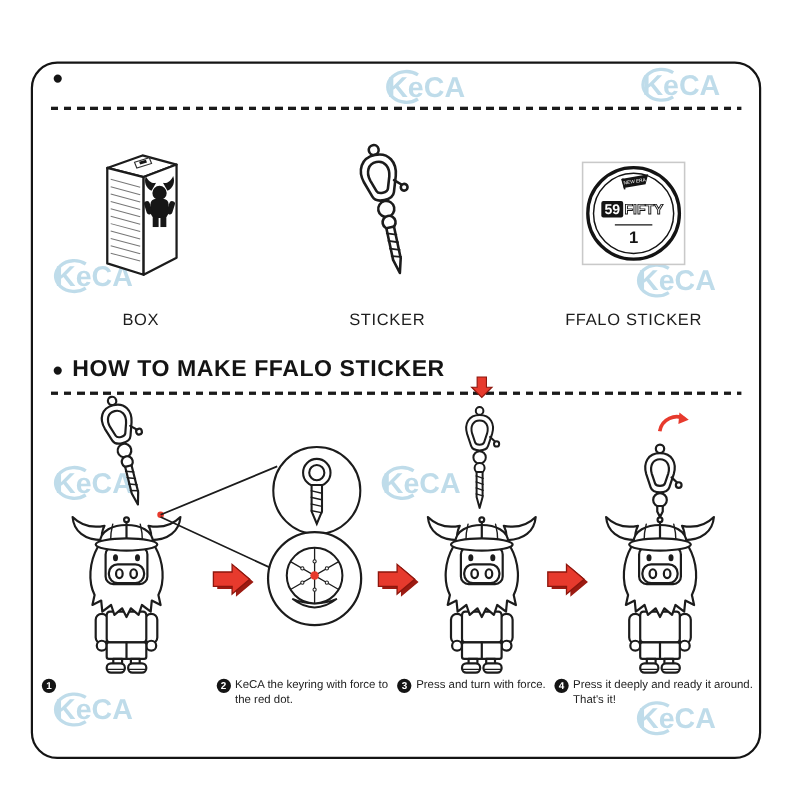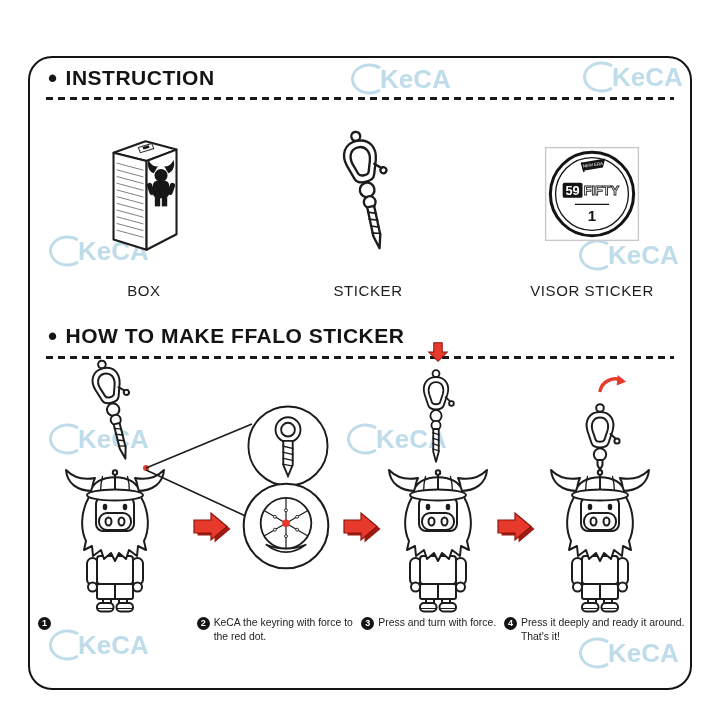--- a/index.html
+++ b/index.html
@@ -1,36 +1,36 @@
 <!DOCTYPE html>
 <html><head>
 <meta charset="utf-8">
 <style>
   html,body{margin:0;padding:0;background:#fff;}
   .page{position:relative;width:720px;height:720px;background:#fff;overflow:hidden;
         font-family:"Liberation Sans",sans-serif;color:#1c1c1c;}
   
   .wm{position:absolute;color:#b9d9e8;font-size:26px;font-weight:bold;letter-spacing:0px;opacity:.9;}
   .wm .ring{position:absolute;left:-10px;top:-3px;}
-  .wm span{position:relative;margin-left:28px;}
+  .wm span{position:relative;}
   
   .sheet-border{position:absolute;left:28px;top:56px;width:660px;height:630px;
     border:2.5px solid #141414;border-radius:24px;}
   
   .section-title{position:absolute;left:48px;display:flex;align-items:center;gap:8px;
     font-weight:bold;font-size:21px;letter-spacing:.5px;color:#141414;}
   .section-title .bullet{font-size:26px;line-height:10px;}
   .t1{top:66px;}
   .t2{top:324px;}
   .dash-line{position:absolute;left:46px;width:628px;height:2.5px;
     background:repeating-linear-gradient(90deg,#1a1a1a 0 7px,transparent 7px 12px);}
   .l1{top:97px;}
   .l2{top:356px;}
   
-  .items-row{position:absolute;left:52px;top:118px;width:632px;display:flex;gap:40px;}
+  .items-row{position:absolute;left:36px;top:118px;width:632px;display:flex;gap:40px;}
   .item{flex:1;display:flex;flex-direction:column;align-items:center;}
   .illus{height:152px;display:flex;align-items:center;justify-content:center;}
   .item-label{margin-top:12px;font-size:15px;letter-spacing:.6px;color:#1d1d1d;}
   .tilt{transform:rotate(-12deg);}
   
   .abs{position:absolute;}
   .red-dot{position:absolute;width:6px;height:6px;border-radius:50%;background:#e73a2d;}
   
   .captions{position:absolute;left:38px;top:616px;right:30px;display:flex;justify-content:space-between;}
   .caption{display:flex;align-items:flex-start;font-size:10.4px;line-height:1.35;color:#222;}
@@ -213,21 +213,20 @@
         <path d="M38 7 A17 14 0 1 0 38 29" fill="none" stroke="#b9d9e8" stroke-width="3"></path>
       </svg><span>KeCA</span></div>
   <div class="wm" style="left:580px;top:638px"><svg class="ring" width="44" height="40">
         <path d="M38 7 A17 14 0 1 0 38 29" fill="none" stroke="#b9d9e8" stroke-width="3"></path>
       </svg><span>KeCA</span></div>
 
   <div class="sheet-border"></div>
 
   <div class="section-title t1">
     <span class="bullet">•</span>
-    <span>INSTRUCTION</span>
   </div>
   <div class="dash-line l1"></div>
 
   <div class="items-row">
     <div class="item">
       <div class="illus">
         <svg width="95" height="126" viewBox="0 0 92 122">
             <use href="#sym-box"></use>
           </svg>
       </div>
@@ -240,21 +239,21 @@
           </svg>
       </div>
       <div class="item-label">STICKER</div>
     </div>
     <div class="item">
       <div class="illus">
         <svg width="106" height="106" viewBox="0 0 112 112">
             <use href="#sym-sticker"></use>
           </svg>
       </div>
-      <div class="item-label">VISOR STICKER</div>
+      <div class="item-label">FFALO STICKER</div>
     </div>
   </div>
 
   <div class="section-title t2">
     <span class="bullet">•</span>
     <span>HOW TO MAKE FFALO STICKER</span>
   </div>
   <div class="dash-line l2"></div>
 
   <svg class="abs" style="left:55px;top:463px" width="120" height="150" viewBox="0 0 120 150">

